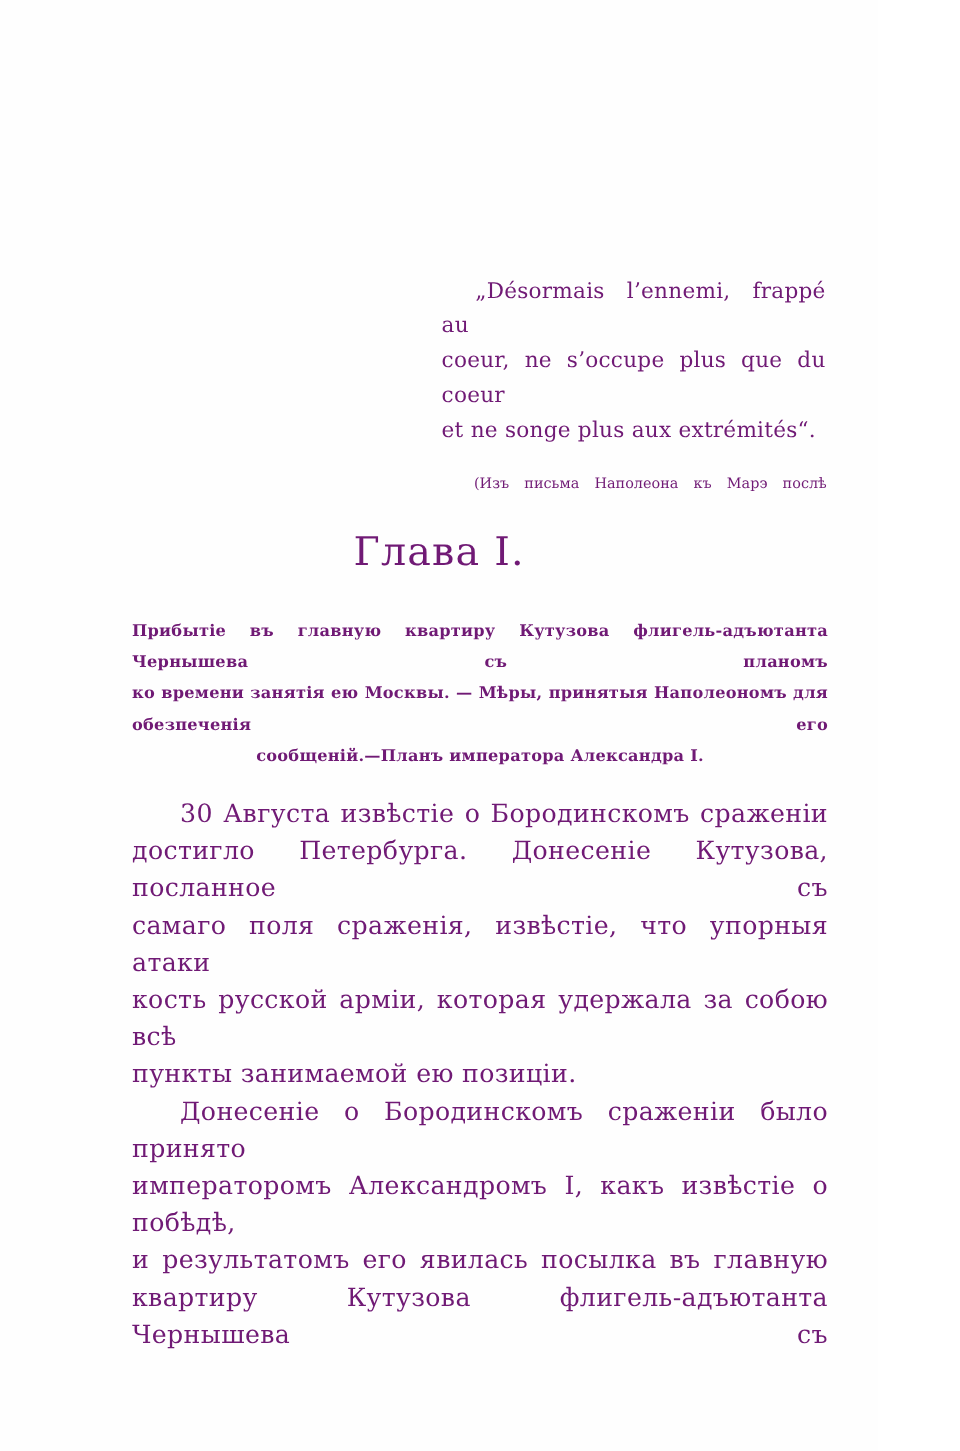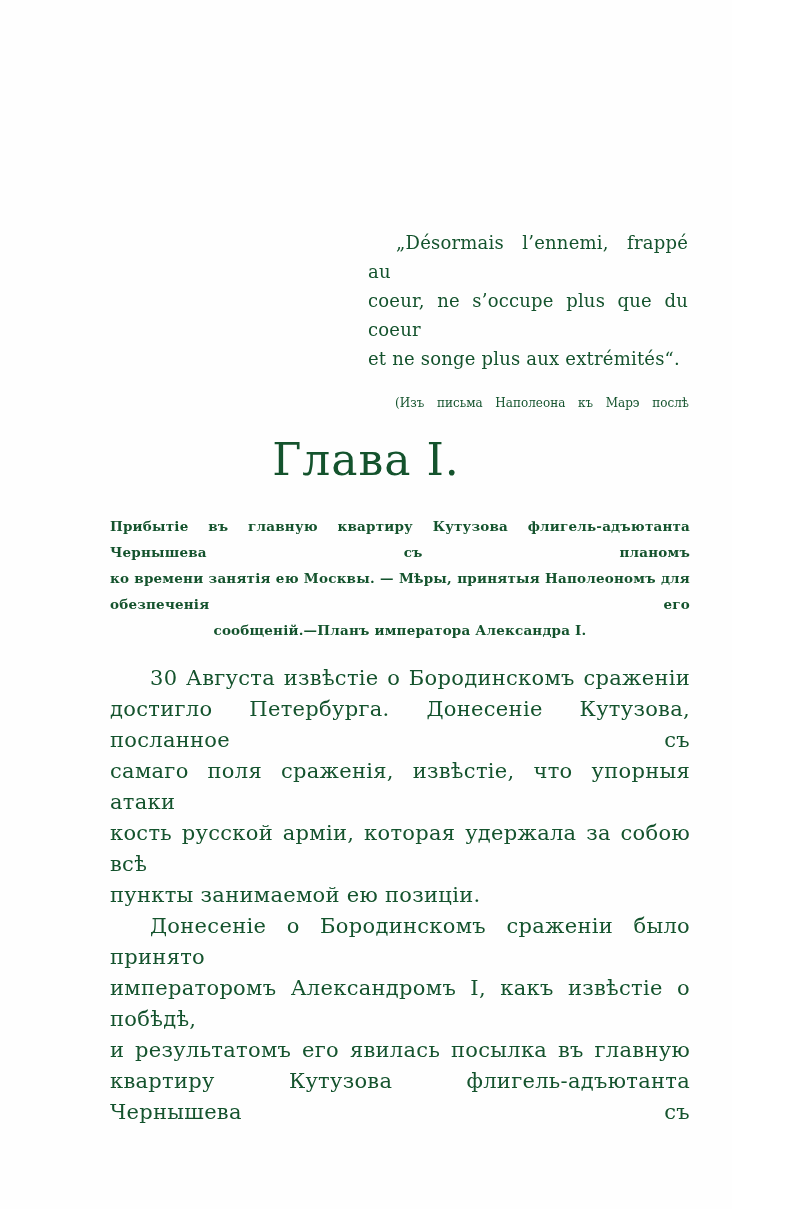--- a/index.html
+++ b/index.html
@@ -6,21 +6,21 @@
     margin: 0;
     padding: 0;
     background: #ffffff;
   }
   .page {
     position: relative;
     width: 732px;
     height: 1209px;
     background: #fefefe;
     font-family: "DejaVu Serif", serif;
-    color: #14532d;
+    color: #701a75;
     overflow: hidden;
   }
   .ln {
     text-align: justify;
     text-align-last: justify;
   }
   
   .epigraph {
     margin: 228px 0 0 368px;
     width: 320px;
@@ -36,21 +36,21 @@
     width: 316px;
     font-size: 12px;
     line-height: 31px;
   }
   .attribution .ln.first { text-indent: 22px; }
   .attribution .ln.last  { text-align-last: left; }
   
   .chapter-title {
     margin: 20px 0 0 0;
     text-align: center;
-    font-size: 44px;
+    font-size: 33px;
     font-weight: normal;
     line-height: 42px;
     letter-spacing: 1px;
   }
   
   .summary {
     margin: 32px 110px 0 110px;
     width: 580px;
     font-size: 13.5px;
     font-weight: bold;

